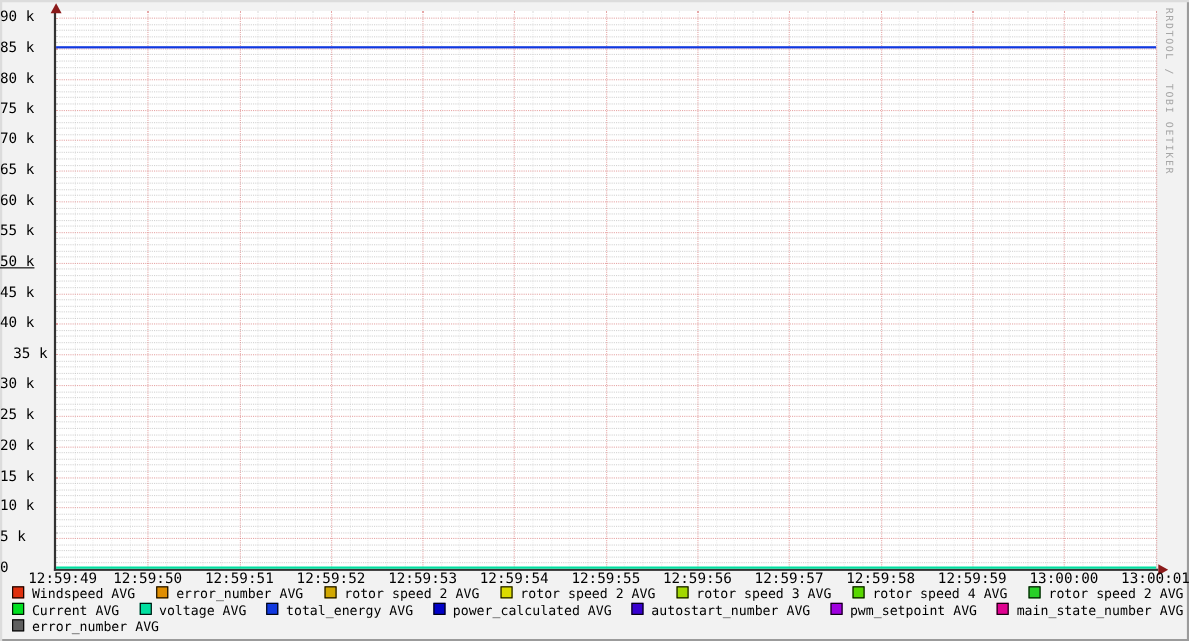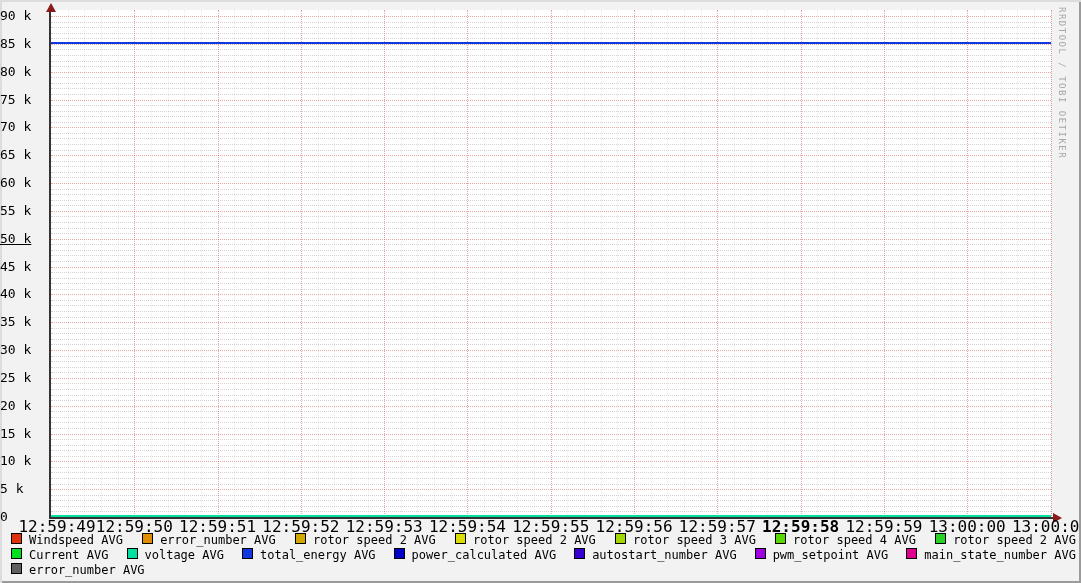--- a/index.html
+++ b/index.html
@@ -31,21 +31,21 @@
     border-top:5px solid transparent;border-bottom:5px solid transparent;
     border-left:9px solid #8B1A1A;
   }
   .series-line{position:absolute;height:2px;pointer-events:none;}
   .ylabel{
     position:absolute;left:0;width:46px;height:14px;line-height:14px;
     text-align:left;font-size:13px;white-space:pre;
   }
   .xlabel{
     position:absolute;width:80px;margin-left:-40px;height:14px;line-height:14px;
-    text-align:center;font-size:16px;top:520px;white-space:pre;
+    text-align:center;font-size:13px;top:520px;white-space:pre;
   }
   .watermark{
     position:absolute;left:1057px;top:7px;
     writing-mode:vertical-rl;
     font-size:9px;letter-spacing:1.5px;color:#A6A6A6;
     white-space:pre;
   }
   .legend{position:absolute;left:11px;right:5px;top:533px;}
   .legend-row{display:flex;justify-content:space-between;align-items:center;height:14px;margin-bottom:1px;}
   .legend-row.single{justify-content:flex-start;}
@@ -213,21 +213,21 @@
   <div class="arrow-up"></div>
   <div class="arrow-right"></div>
   <div id="ylabels">
       <div class="ylabel" style="top: 510px;">0</div>
       <div class="ylabel" style="top: 482.167px;">5 k</div>
       <div class="ylabel" style="top: 454.333px;">10 k</div>
       <div class="ylabel" style="top: 426.5px;">15 k</div>
       <div class="ylabel" style="top: 398.667px;">20 k</div>
       <div class="ylabel" style="top: 370.833px;">25 k</div>
       <div class="ylabel" style="top: 343px;">30 k</div>
-      <div class="ylabel" style="top: 315.167px;">35 k</div>
+      <div class="ylabel" style="top: 315.167px; margin-left: 12px;">35 k</div>
       <div class="ylabel" style="top: 287.333px;">40 k</div>
       <div class="ylabel" style="top: 259.5px;">45 k</div>
       <div class="ylabel" style="top: 231.667px; text-decoration: underline;">50 k</div>
       <div class="ylabel" style="top: 203.833px;">55 k</div>
       <div class="ylabel" style="top: 176px;">60 k</div>
       <div class="ylabel" style="top: 148.167px;">65 k</div>
       <div class="ylabel" style="top: 120.333px;">70 k</div>
       <div class="ylabel" style="top: 92.5px;">75 k</div>
       <div class="ylabel" style="top: 64.6667px;">80 k</div>
       <div class="ylabel" style="top: 36.8333px;">85 k</div>
@@ -236,21 +236,21 @@
   <div id="xlabels">
       <div class="xlabel" style="left: 57px;">12:59:49</div>
       <div class="xlabel" style="left: 134.292px;">12:59:50</div>
       <div class="xlabel" style="left: 217.583px;">12:59:51</div>
       <div class="xlabel" style="left: 300.875px;">12:59:52</div>
       <div class="xlabel" style="left: 384.167px;">12:59:53</div>
       <div class="xlabel" style="left: 467.458px;">12:59:54</div>
       <div class="xlabel" style="left: 550.75px;">12:59:55</div>
       <div class="xlabel" style="left: 634.042px;">12:59:56</div>
       <div class="xlabel" style="left: 717.333px;">12:59:57</div>
-      <div class="xlabel" style="left: 800.625px; font-weight: bold;">12:59:58</div>
+      <div class="xlabel" style="left: 800.625px;">12:59:58</div>
       <div class="xlabel" style="left: 883.917px;">12:59:59</div>
       <div class="xlabel" style="left: 967.209px;">13:00:00</div>
       <div class="xlabel" style="left: 1050.5px;">13:00:01</div>
     </div>
   <div class="watermark">RRDTOOL / TOBI OETIKER</div>
   <div class="legend" id="legend">
       <div class="legend-row">
         <div class="legend-item"><div class="legend-swatch" style="background: rgb(224, 48, 14);"></div><div class="legend-label">Windspeed AVG</div></div>
         <div class="legend-item"><div class="legend-swatch" style="background: rgb(224, 142, 0);"></div><div class="legend-label">error_number AVG</div></div>
         <div class="legend-item"><div class="legend-swatch" style="background: rgb(210, 168, 0);"></div><div class="legend-label">rotor speed 2 AVG</div></div>

